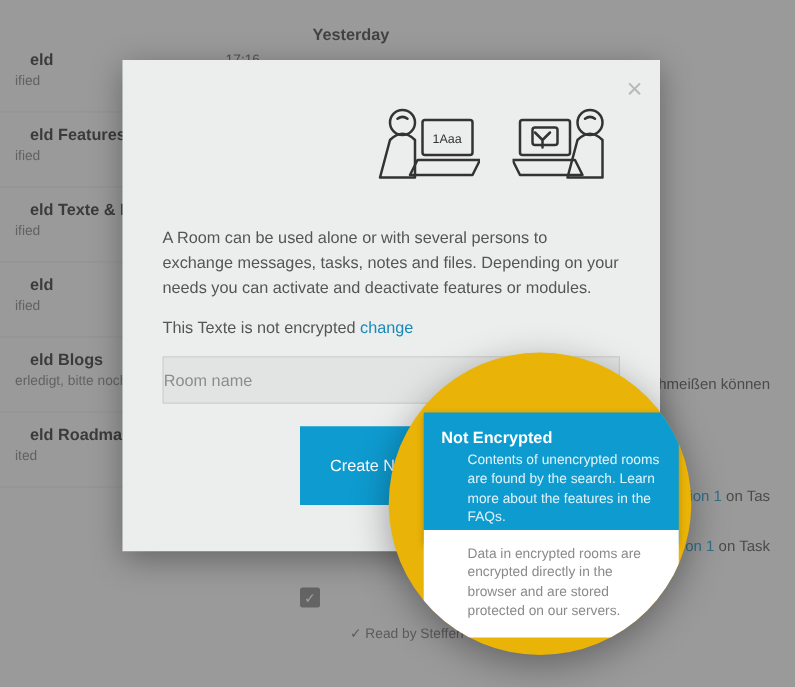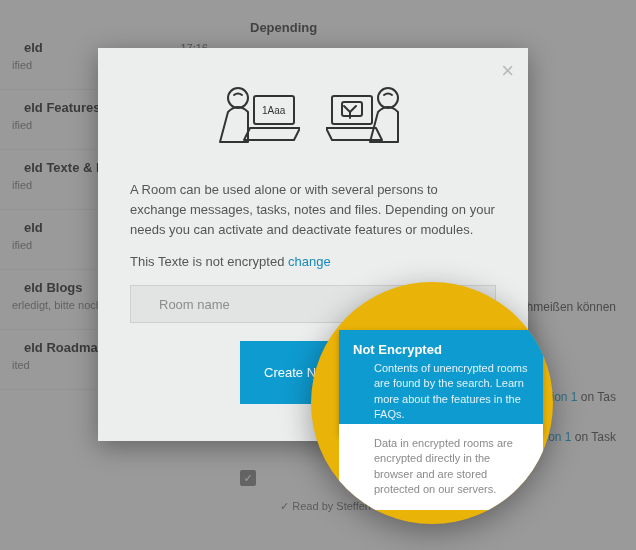--- a/index.html
+++ b/index.html
@@ -121,21 +121,21 @@
     position: absolute;
     top: 12px;
     right: 14px;
     font-size: 22px;
     color: #b8b8b8;
     cursor: pointer;
     line-height: 1;
   }
   .illustration {
     display: flex;
-    justify-content: center;
+    justify-content: flex-end;
     gap: 26px;
     margin-top: 18px;
     margin-bottom: 26px;
   }
   .modal-desc {
     font-size: 13px;
     color: #555;
     line-height: 1.55;
   }
   .enc-line {
@@ -148,21 +148,21 @@
     cursor: pointer;
     margin-top: 28px;
   }
   .room-input {
     margin-top: 16px;
     width: 100%;
     box-sizing: border-box;
     height: 38px;
     border: 1px solid #cfcfcf;
     background: #e2e4e3;
-    padding: 0 28px;
+    padding: 0 0;
     font-size: 13px;
     color: #777;
   }
   .room-input::placeholder { color: #8c8c8c; }
   .create-btn {
     margin-top: 18px;
     display: inline-block;
     background: #0e9bd0;
     color: #fff;
     font-size: 13px;
@@ -246,21 +246,21 @@
         <div class="title">eld Blogs</div>
         <div class="sub">erledigt, bitte nochmal ch</div>
       </div>
       <div class="sidebar-item">
         <span class="time">14:32</span>
         <div class="title">eld Roadmap</div>
         <div class="sub">ited</div>
       </div>
     </div>
     <div class="main">
-      <div class="day-label">Depending</div>
+      <div class="day-label">Yesterday</div>
       <div class="msg1">schmeißen können</div>
       <div class="msg2">
         <span class="v">rsion 1</span><span> on Tas</span>
       </div>
       <div class="msg3">
         <span class="v">rsion 1</span><span> on Task</span>
       </div>
       <div class="checkbox-faux">✓</div>
       <div class="msg4">✓ Read by Steffen Tietz</div>
     </div>

